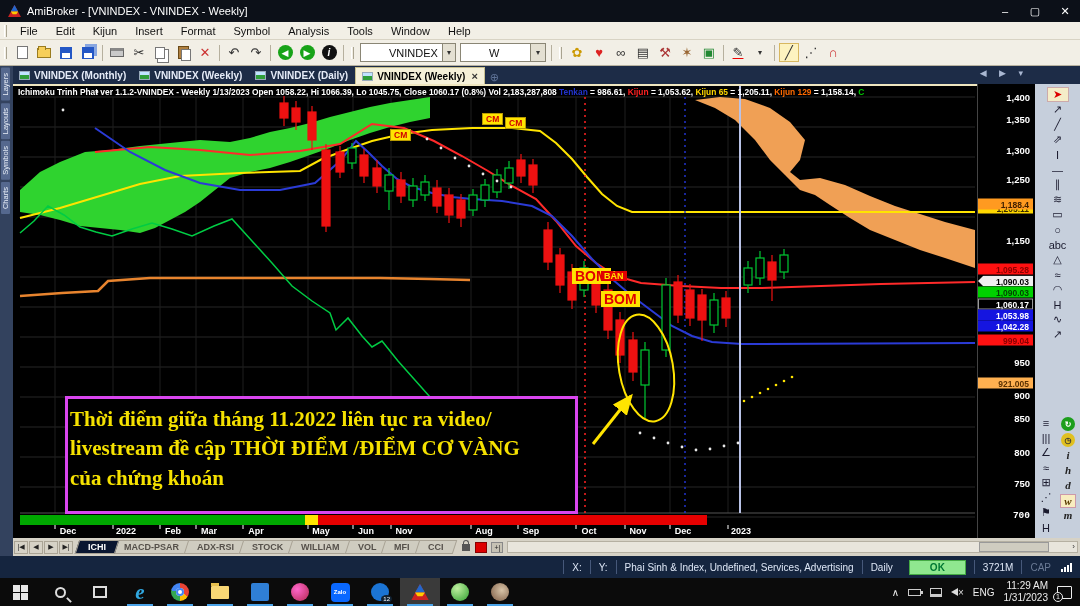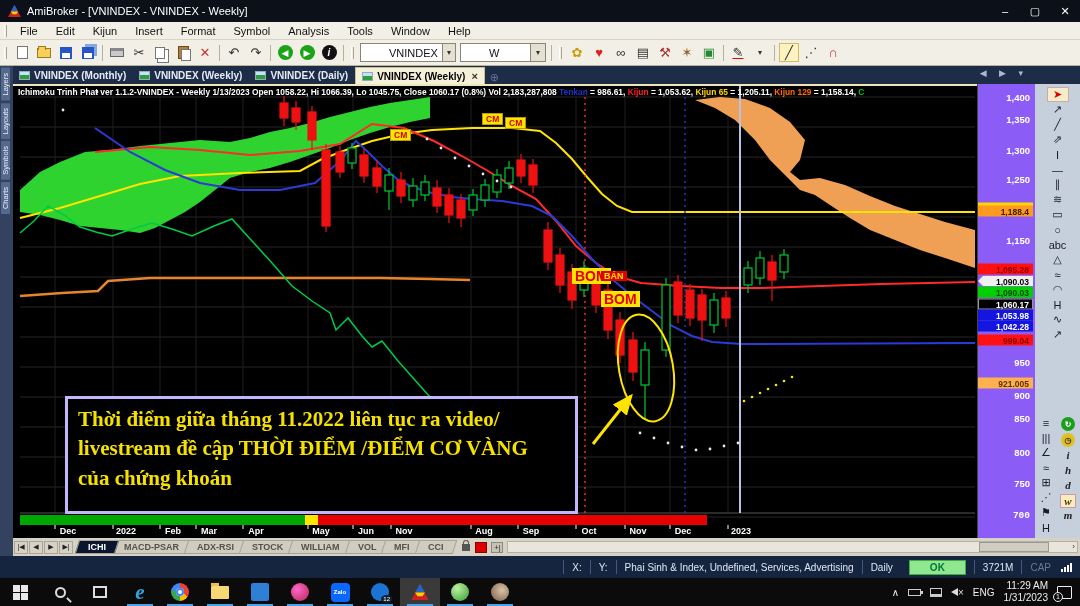--- a/index.html
+++ b/index.html
@@ -69,27 +69,27 @@
   .chart-pane { position:absolute; left:13px; top:84px; width:964px; height:454px; background:#000;
     border-top:2px solid #efe6bf; }
   #chart-svg { position:absolute; left:13px; top:84px; }
   .chart-title { position:absolute; left:18px; top:87px; white-space:nowrap; font-size:8.4px; font-weight:bold;
     letter-spacing:0; }
   .cm-label { position:absolute; background:#ffe400; color:#d00000; font-size:8.5px; font-weight:bold;
     padding:0px 3px; border:1px solid #b89a00; }
   .bom-label { position:absolute; background:#ffe400; color:#e00000; font-size:14px; font-weight:bold; padding:0 3px; }
   .ban-label { position:absolute; background:#e00000; color:#ffe400; font-size:9px; font-weight:bold; padding:0 3px; }
   .annotation-box { position:absolute; left:65px; top:396px; width:513px; height:118px; background:#000;
-    border:3px solid #c4b5fd; color:#f5e100; font-family:"Liberation Serif", serif; font-weight:bold;
-    font-size:21px; line-height:1.4; padding:6px 10px; }
+    border:3px solid #d946ef; color:#f5e100; font-family:"Liberation Serif", serif; font-weight:bold;
+    font-size:21px; line-height:1.4; padding:6px 2px; }
   #arrow-svg { position:absolute; left:573px; top:378px; }
   .month-label { position:absolute; transform:translateX(-50%); color:#fff; font-size:9px; font-weight:bold; top:526px; }
 
   
-  .axis-pane { position:absolute; left:977px; top:84px; width:58px; height:454px; background:#8b5cf6;
+  .axis-pane { position:absolute; left:977px; top:84px; width:58px; height:454px; background:#000000;
     border-left:1px solid #444; }
   .ytick { position:absolute; right:5px; transform:translateY(-50%); color:#fff; font-size:9.5px; font-weight:600; }
   .pbadge { position:absolute; right:2px; width:55px; height:11px; transform:translateY(-50%);
     font-size:8.5px; font-weight:bold; text-align:right; padding:0 3px; line-height:11px; border:1px solid transparent; }
   .pbadge.pointer { clip-path:polygon(0 50%, 10% 0, 100% 0, 100% 100%, 10% 100%); }
 
   
   .right-toolbar { position:absolute; left:1035px; top:84px; width:45px; height:472px; background:#c6cfdc; }
   .rtool { width:22px; height:15px; margin:0 auto; display:flex; align-items:center; justify-content:center;
     font-size:11px; color:#1a1a2e; }
@@ -522,21 +522,21 @@
         <span class="ytick" style="top: 156px;">1,150</span>
         <span class="ytick" style="top: 278px;">950</span>
         <span class="ytick" style="top: 311px;">900</span>
         <span class="ytick" style="top: 334px;">850</span>
         <span class="ytick" style="top: 368px;">800</span>
         <span class="ytick" style="top: 399px;">750</span>
         <span class="ytick" style="top: 431px; font-family: Liberation Mono, monospace;">700</span>
     </div>
     <div>
       <span class="pbadge" style="top: 124px; background: rgb(255, 215, 0); color: rgb(58, 42, 0); border-color: transparent;">1,205.11</span>
-        <span class="pbadge" style="top: 127px; background: rgb(255, 154, 32); color: rgb(64, 32, 0); border-color: transparent;">1,188.4</span>
+        <span class="pbadge" style="top: 120px; background: rgb(255, 154, 32); color: rgb(64, 32, 0); border-color: transparent;">1,188.4</span>
         <span class="pbadge" style="top: 185px; background: rgb(255, 17, 17); color: rgb(138, 0, 0); border-color: transparent;">1,095.28</span>
         <span class="pbadge pointer" style="top: 197px; background: rgb(240, 240, 240); color: rgb(0, 0, 0); border-color: transparent;">1,090.03</span>
         <span class="pbadge" style="top: 208px; background: rgb(0, 208, 0); color: rgb(0, 68, 0); border-color: transparent;">1,090.03</span>
         <span class="pbadge" style="top: 220px; background: rgb(0, 0, 0); color: rgb(255, 255, 255); border-color: rgb(153, 153, 153);">1,060.17</span>
         <span class="pbadge" style="top: 231px; background: rgb(21, 21, 224); color: rgb(255, 255, 255); border-color: transparent;">1,053.98</span>
         <span class="pbadge" style="top: 242px; background: rgb(21, 21, 224); color: rgb(255, 255, 255); border-color: transparent;">1,042.28</span>
         <span class="pbadge" style="top: 256px; background: rgb(255, 17, 17); color: rgb(138, 0, 0); border-color: transparent;">999.04</span>
         <span class="pbadge" style="top: 299px; background: rgb(255, 176, 80); color: rgb(90, 48, 0); border-color: transparent;">921.005</span>
     </div>
   </div>

